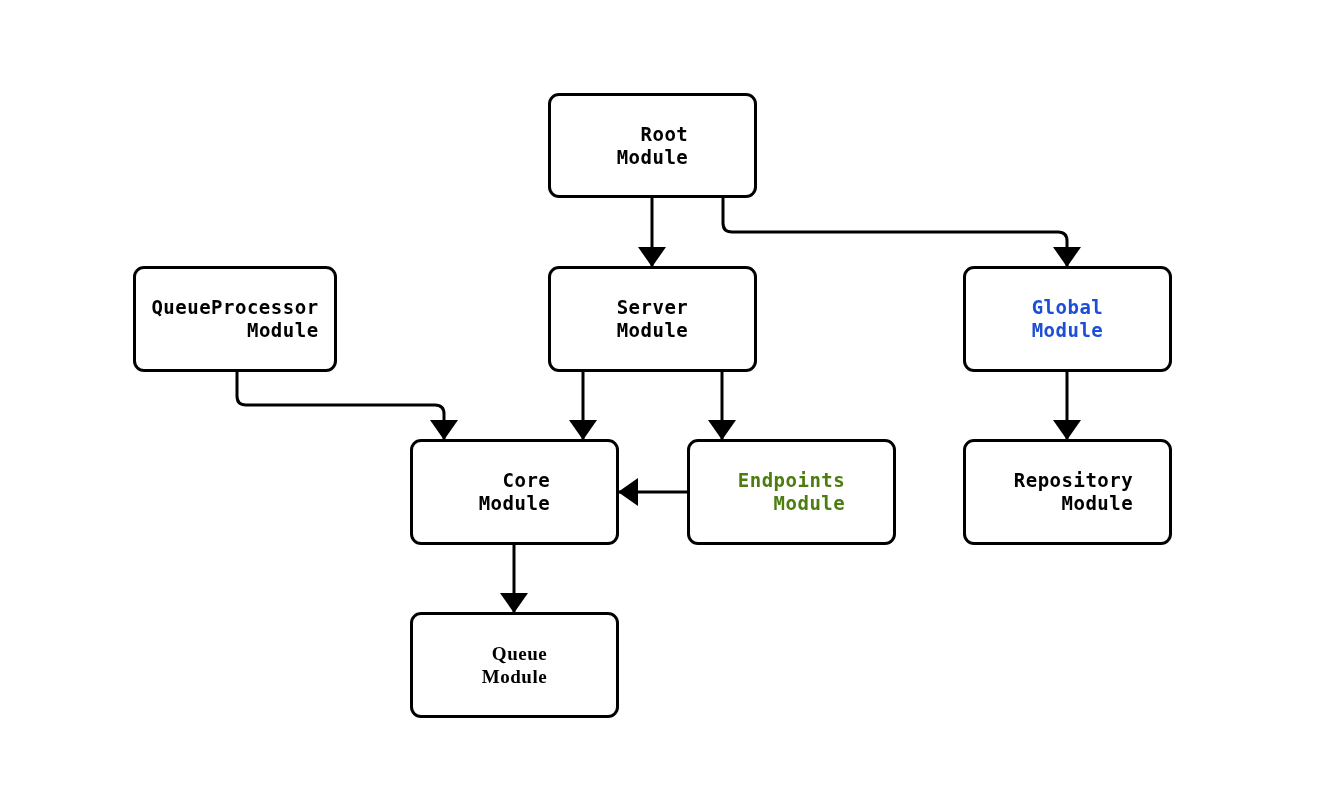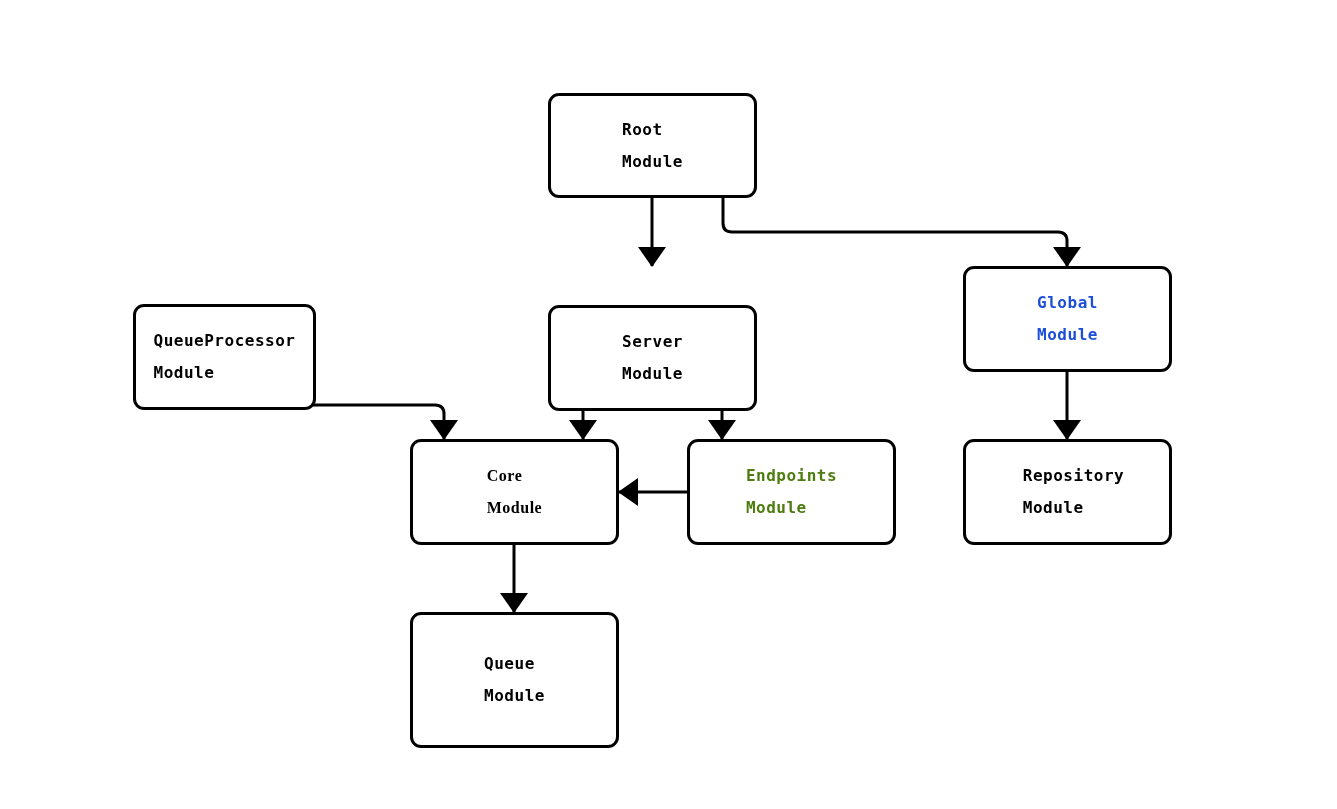--- a/index.html
+++ b/index.html
@@ -33,23 +33,23 @@
     box-sizing: border-box;
     border: 3px solid #000000;
     border-radius: 11px;
     background: #ffffff;
     display: flex;
     align-items: center;
     justify-content: center;
   }
   .node-label {
     white-space: pre-line;
-    text-align: left;
-    font-size: 16px;
-    line-height: 32px;
+    text-align: right;
+    font-size: 19px;
+    line-height: 23px;
     font-weight: bold;
     color: #000000;
     letter-spacing: 0.5px;
   }
 </style>
 </head>
 <body>
 
 <div id="canvas">
   <svg id="edges-layer" viewBox="0 0 1337 809" xmlns="http://www.w3.org/2000/svg">
@@ -67,41 +67,41 @@
         <path class="edge" d="M 687 492 L 619 492" stroke="#000000" marker-end="url(#arrowhead)"></path>
         <path class="edge" d="M 1067 372 L 1067 439" stroke="#000000" marker-end="url(#arrowhead)"></path>
         <path class="edge" d="M 514 545 L 514 612" stroke="#000000" marker-end="url(#arrowhead)"></path>
       </g>
   </svg>
 
 <div class="node" style="left: 548px; top: 93px; width: 209px; height: 105px; background: rgb(255, 255, 255); border-color: rgb(0, 0, 0);">
       <div class="node-label" style="color: rgb(0, 0, 0);">Root
 Module</div>
     </div>
-    <div class="node" style="left: 133px; top: 266px; width: 183px; height: 106px; background: rgb(255, 255, 255); border-color: rgb(0, 0, 0); margin-top: 38px;">
+    <div class="node" style="left: 133px; top: 266px; width: 204px; height: 106px; background: rgb(255, 255, 255); border-color: rgb(0, 0, 0);">
       <div class="node-label" style="color: rgb(0, 0, 0);">QueueProcessor
 Module</div>
     </div>
-    <div class="node" style="left: 548px; top: 266px; width: 209px; height: 106px; background: rgb(255, 255, 255); border-color: rgb(0, 0, 0); margin-top: 39px;">
+    <div class="node" style="left: 548px; top: 266px; width: 209px; height: 106px; background: rgb(255, 255, 255); border-color: rgb(0, 0, 0);">
       <div class="node-label" style="color: rgb(0, 0, 0);">Server
 Module</div>
     </div>
     <div class="node" style="left: 963px; top: 266px; width: 209px; height: 106px; background: rgb(255, 255, 255); border-color: rgb(0, 0, 0);">
       <div class="node-label" style="color: #1d4ed8;">Global
 Module</div>
     </div>
     <div class="node" style="left: 410px; top: 439px; width: 209px; height: 106px; background: rgb(255, 255, 255); border-color: rgb(0, 0, 0);">
-      <div class="node-label" style="color: rgb(0, 0, 0); font-family: Liberation Serif, serif;">Core
+      <div class="node-label" style="color: rgb(0, 0, 0);">Core
 Module</div>
     </div>
     <div class="node" style="left: 687px; top: 439px; width: 209px; height: 106px; background: rgb(255, 255, 255); border-color: rgb(0, 0, 0);">
       <div class="node-label" style="color: #4d7c0f;">Endpoints
 Module</div>
     </div>
     <div class="node" style="left: 963px; top: 439px; width: 209px; height: 106px; background: rgb(255, 255, 255); border-color: rgb(0, 0, 0); padding-left: 12px;">
       <div class="node-label" style="color: rgb(0, 0, 0);">Repository
 Module</div>
     </div>
-    <div class="node" style="left: 410px; top: 612px; width: 209px; height: 136px; background: rgb(255, 255, 255); border-color: rgb(0, 0, 0);">
+    <div class="node" style="left: 410px; top: 612px; width: 209px; height: 106px; background: rgb(255, 255, 255); border-color: rgb(0, 0, 0); font-family: Liberation Serif, serif;">
       <div class="node-label" style="color: rgb(0, 0, 0);">Queue
 Module</div>
     </div>
   </div>
 
 </body></html>

